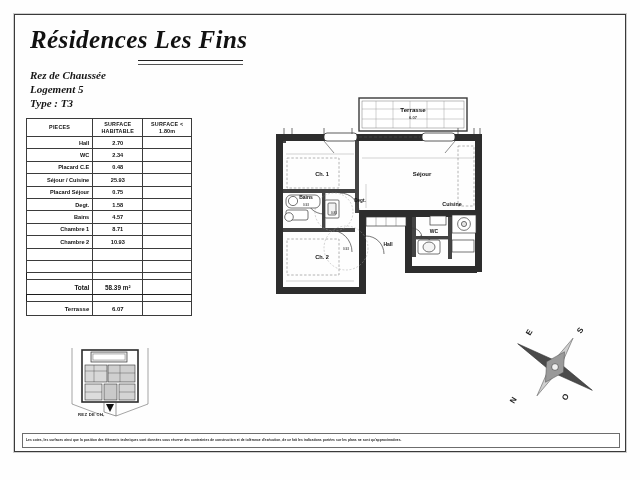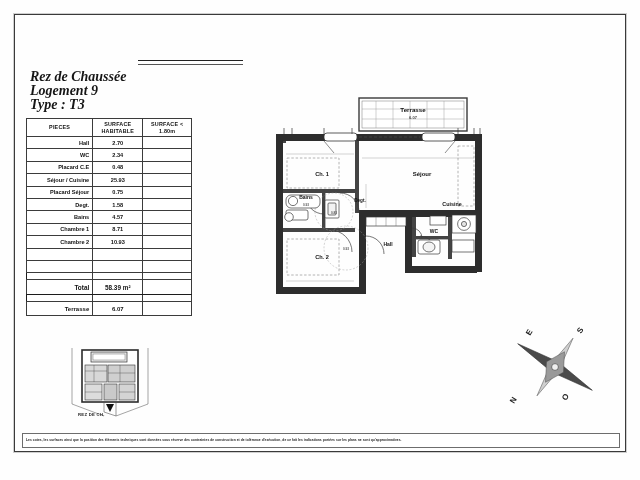--- a/index.html
+++ b/index.html
@@ -12,21 +12,21 @@
 
   
   .title{position:absolute;left:30px;top:26px;font-family:"Liberation Serif",serif;
          font-size:25px;font-style:italic;font-weight:700;letter-spacing:.4px;color:#111;}
   .title-rule{position:absolute;left:138px;top:60px;width:105px;height:0;
               border-top:1.6px solid #222;}
   .title-rule2{position:absolute;left:138px;top:64px;width:105px;height:0;
                border-top:.8px solid #555;}
 
   .subtitle{position:absolute;left:30px;font-family:"Liberation Serif",serif;
-            font-size:14px;font-weight:700;font-style:italic;color:#161616;}
+            font-size:11px;font-weight:700;font-style:italic;color:#161616;}
   .sub1{top:69px;} .sub2{top:83px;} .sub3{top:97px;text-align:center;}
 
   
   .tbl{position:absolute;left:26px;top:118px;width:166px;
        border:1.4px solid #1c1c1c;border-collapse:collapse;background:#fff;}
   .tbl td,.tbl th{border:.8px solid #3b3b3b;font-size:5.6px;height:11.4px;
                   padding:0 3px;color:#111;font-weight:700;}
   .tbl th{font-size:5.4px;text-align:center;line-height:1.25;height:17px;letter-spacing:.2px;}
   .c-room{width:72px;text-align:right;}
   .c-hab{width:47px;text-align:center;}
@@ -58,25 +58,26 @@
   .footer span{display:block;font-size:3.3px;line-height:12px;color:#1b1b1b;
                font-weight:700;padding-left:3px;letter-spacing:.05px;white-space:nowrap;}
 </style>
 </head>
 <body>
 
 <div class="page">
 
   <div class="frame"></div>
 
+  <div class="title">Résidences Les Fins</div>
   <div class="title-rule"></div>
   <div class="title-rule2"></div>
 
   <div class="subtitle sub1">Rez de Chaussée</div>
-  <div class="subtitle sub2">Logement 9</div>
+  <div class="subtitle sub2">Logement 5</div>
   <div class="subtitle sub3">Type : T3</div>
 
   <table class="tbl">
     <thead>
       <tr>
         <th class="c-room">PIECES</th>
         <th class="c-hab">SURFACE HABITABLE</th>
         <th class="c-low">SURFACE &lt; 1.80m</th>
       </tr>
     </thead>

